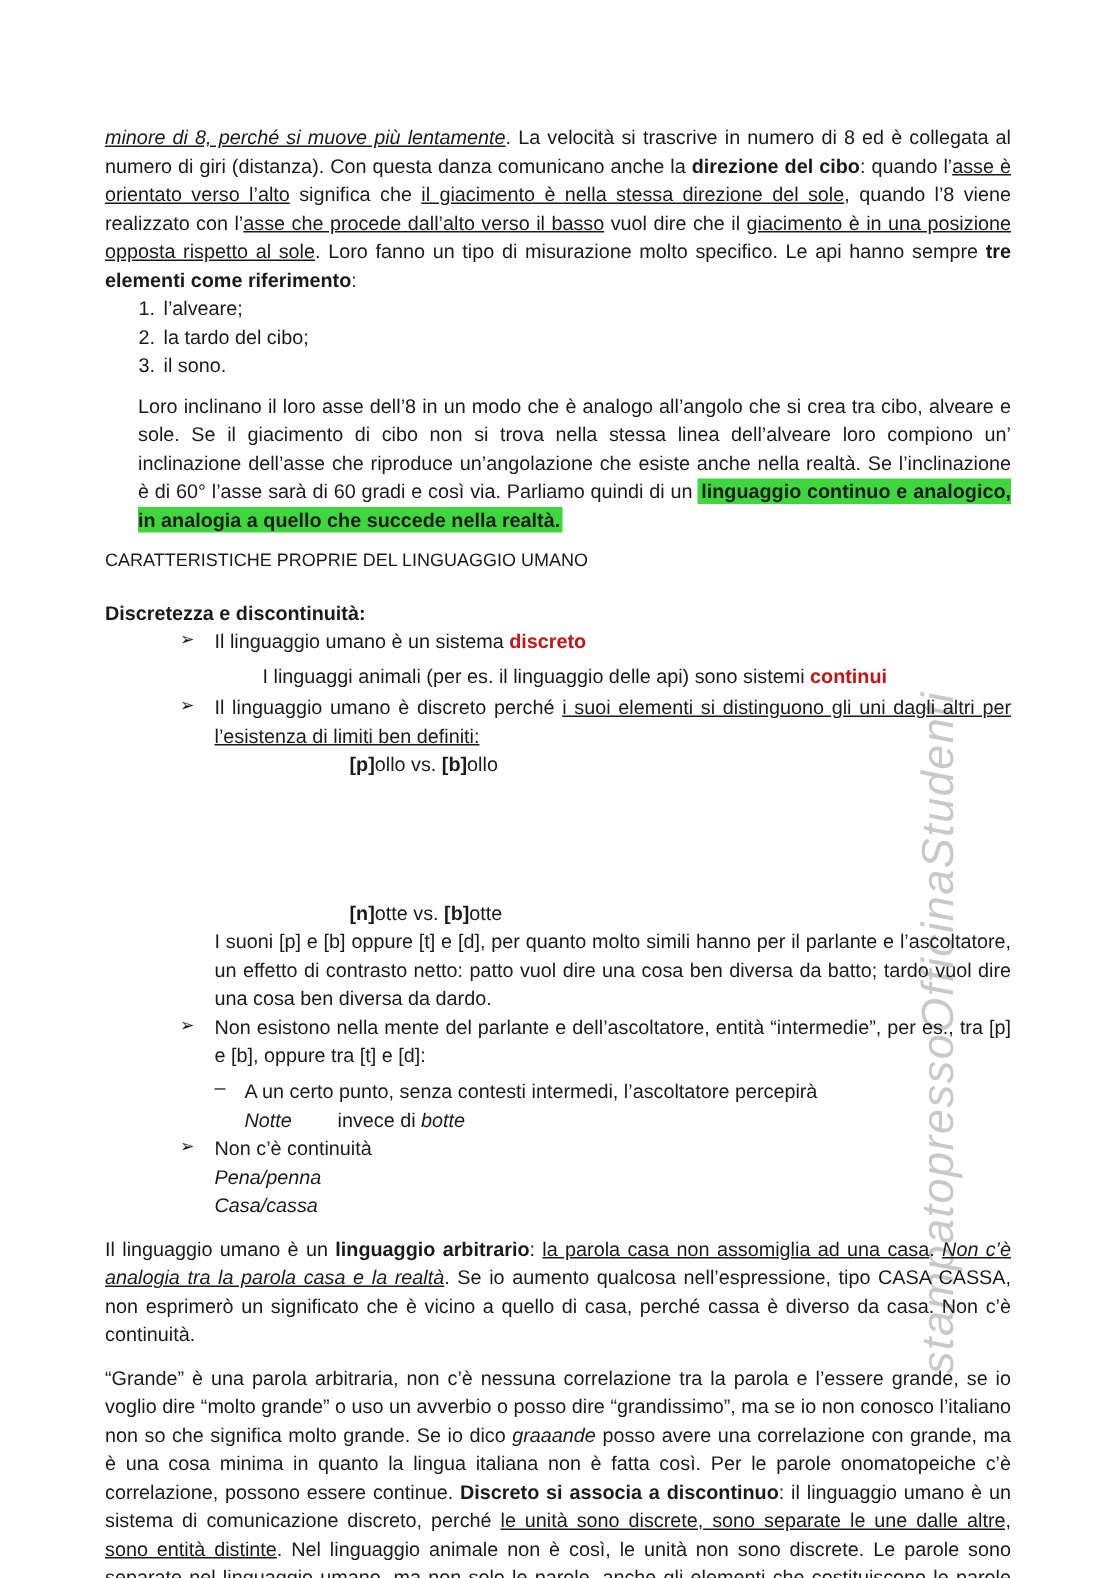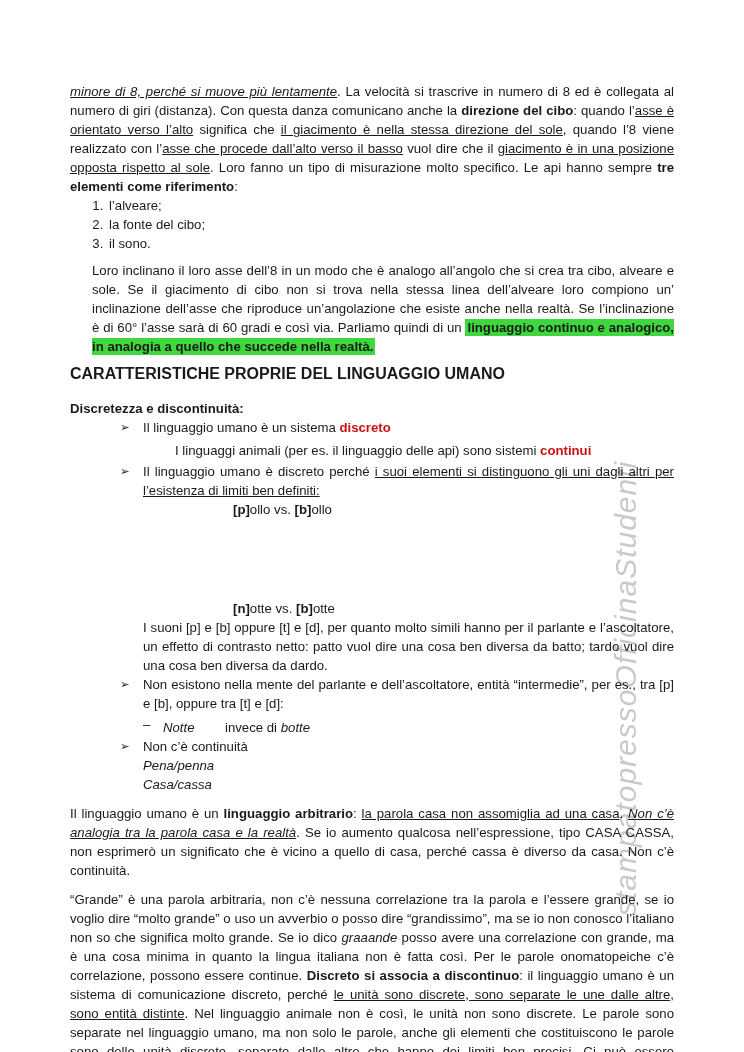--- a/index.html
+++ b/index.html
@@ -28,21 +28,21 @@
   .b{font-weight:bold}
   .i{font-style:italic}
   .u{text-decoration:underline}
   .red{color:var(--red,#cc1111)}
   .hl{background:var(--hl,#3ed83e);padding:1px 2px;}
   .para{margin:0;}
   .j{text-align:justify;}
   .indented{margin-left:22px;}
   ol.num-list{margin:0 0 8px 0;padding-left:37px;}
   ol.num-list li{padding-left:2px;}
-  .heading{font-weight:bold;font-size:16px;margin:8px 0 6px 0;}
+  .heading{font-weight:normal;font-size:12px;margin:8px 0 6px 0;}
   .label{font-weight:bold;margin:0;}
   .bullet{position:relative;padding-left:73px;text-align:justify;}
   .bullet>.marker{position:absolute;left:50px;top:0;font-size:11.5px;}
   .subp1{padding-left:105px;margin:4px 0 2px 0;}
   .subp2{padding-left:73px;text-align:justify;}
   .pairrow{padding-left:163px;display:flex;gap:80px;flex-direction:column;}
   .dashline{position:relative;padding-left:93px;margin-top:5px;}
   .dashline>.marker{position:absolute;left:73px;top:-3px;}
   .wordpair{padding-left:93px;display:flex;}
   .wordpair .wword{width:62px;font-style:italic;flex:0 0 auto;}
@@ -51,37 +51,37 @@
 </style>
 </head>
 <body>
 
 <div class="page">
   <div class="watermark">stampatopressoOfficinaStudenti</div>
   <div class="content">
       <div class="para j"><span class="i u">minore di 8, perché si muove più lentamente</span><span>. La velocità si trascrive in numero di 8 ed è collegata al numero di giri (distanza). Con questa danza comunicano anche la </span><span class="b">direzione del cibo</span><span>: quando l’</span><span class="u">asse è orientato verso l’alto</span><span> significa che </span><span class="u">il giacimento è nella stessa direzione del sole</span><span>, quando l’8 viene realizzato con l’</span><span class="u">asse che procede dall’alto verso il basso</span><span> vuol dire che il </span><span class="u">giacimento è in una posizione opposta rispetto al sole</span><span>. Loro fanno un tipo di misurazione molto specifico. Le api hanno sempre </span><span class="b">tre elementi come riferimento</span><span>:</span></div>
       <ol class="num-list">
         <li>l’alveare;</li>
-        <li>la fonte del cibo;</li>
+        <li>la tardo del cibo;</li>
         <li>il sono.</li>
       </ol>
       <div class="para j indented"><span>Loro inclinano il loro asse dell’8 in un modo che è analogo all’angolo che si crea tra cibo, alveare e sole. Se il giacimento di cibo non si trova nella stessa linea dell’alveare loro compiono un’ inclinazione dell’asse che riproduce un’angolazione che esiste anche nella realtà. Se l’inclinazione è di 60° l’asse sarà di 60 gradi e così via. Parliamo quindi di un </span><span class="b hl">linguaggio continuo e analogico, in analogia a quello che succede nella realtà.</span></div>
       <div class="heading"><span>CARATTERISTICHE PROPRIE DEL LINGUAGGIO UMANO</span></div>
       <div class="gap-md"></div>
       <div class="label"><span>Discretezza e discontinuità:</span></div>
       <div class="bullet"><span class="marker">➢</span><span><span>Il linguaggio umano è un sistema </span><span class="b red">discreto</span></span></div>
       <div class="subp1"><span>I linguaggi animali (per es. il linguaggio delle api) sono sistemi </span><span class="b red">continui</span></div>
       <div class="bullet"><span class="marker">➢</span><span><span>Il linguaggio umano è discreto perché </span><span class="u">i suoi elementi si distinguono gli uni dagli altri per l’esistenza di limiti ben definiti:</span></span></div>
       <div class="pairrow">
         <span class="pcell"><span class="b">[p]</span><span>ollo vs. </span><span class="b">[b]</span><span>ollo</span></span>
         <span class="pcell"><span class="b">[n]</span><span>otte vs. </span><span class="b">[b]</span><span>otte</span></span>
       </div>
       <div class="subp2"><span>I suoni [p] e [b] oppure [t] e [d], per quanto molto simili hanno per il parlante e l’ascoltatore, un effetto di contrasto netto: patto vuol dire una cosa ben diversa da batto; tardo vuol dire una cosa ben diversa da dardo.</span></div>
       <div class="bullet"><span class="marker">➢</span><span><span>Non esistono nella mente del parlante e dell’ascoltatore, entità “intermedie”, per es., tra [p] e [b], oppure tra [t] e [d]:</span></span></div>
-      <div class="dashline"><span class="marker">–</span></div>
+      <div class="dashline"><span class="marker">–</span><span><span>A un certo punto, senza contesti intermedi, l’ascoltatore percepirà</span></span></div>
       <div class="wordpair">
         <span class="wword">Notte</span>
         <span class="wrest"><span>invece di </span><span class="i">botte</span></span>
       </div>
       <div class="bullet"><span class="marker">➢</span><span><span>Non c’è continuità</span></span></div>
       <div class="iline"><span>Pena/penna</span></div>
       <div class="iline"><span>Casa/cassa</span></div>
       <div class="gap-md"></div>
       <div class="para j"><span>Il linguaggio umano è un </span><span class="b">linguaggio arbitrario</span><span>: </span><span class="u">la parola casa non assomiglia ad una casa</span><span>. </span><span class="i u">Non c’è analogia tra la parola casa e la realtà</span><span>. Se io aumento qualcosa nell’espressione, tipo CASA CASSA, non esprimerò un significato che è vicino a quello di casa, perché cassa è diverso da casa. Non c’è continuità.</span></div>
       <div class="gap-md"></div>

